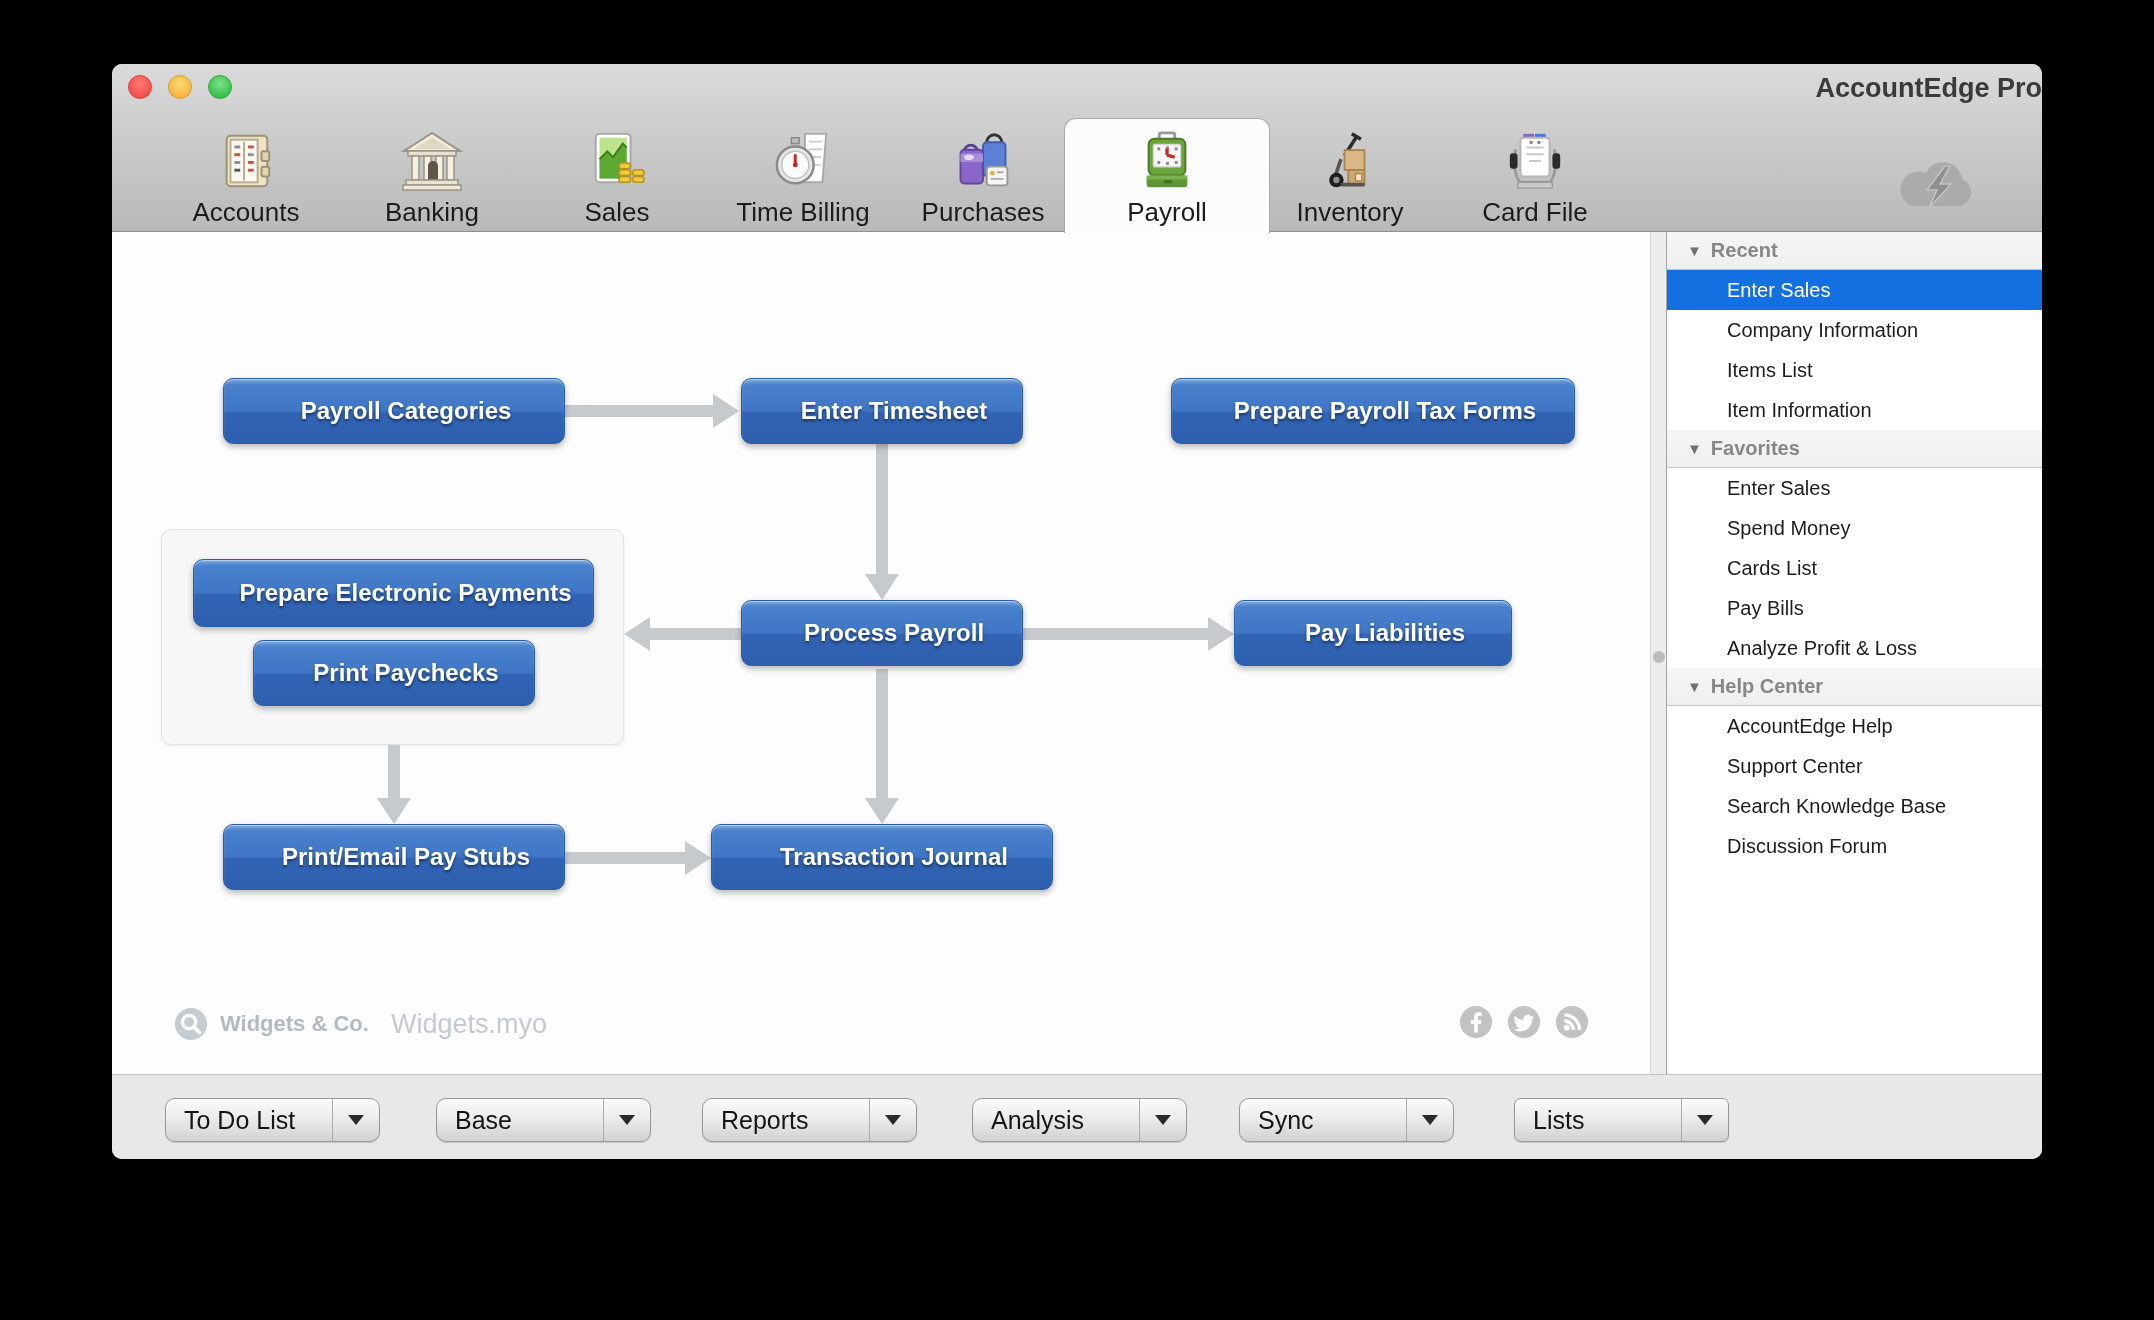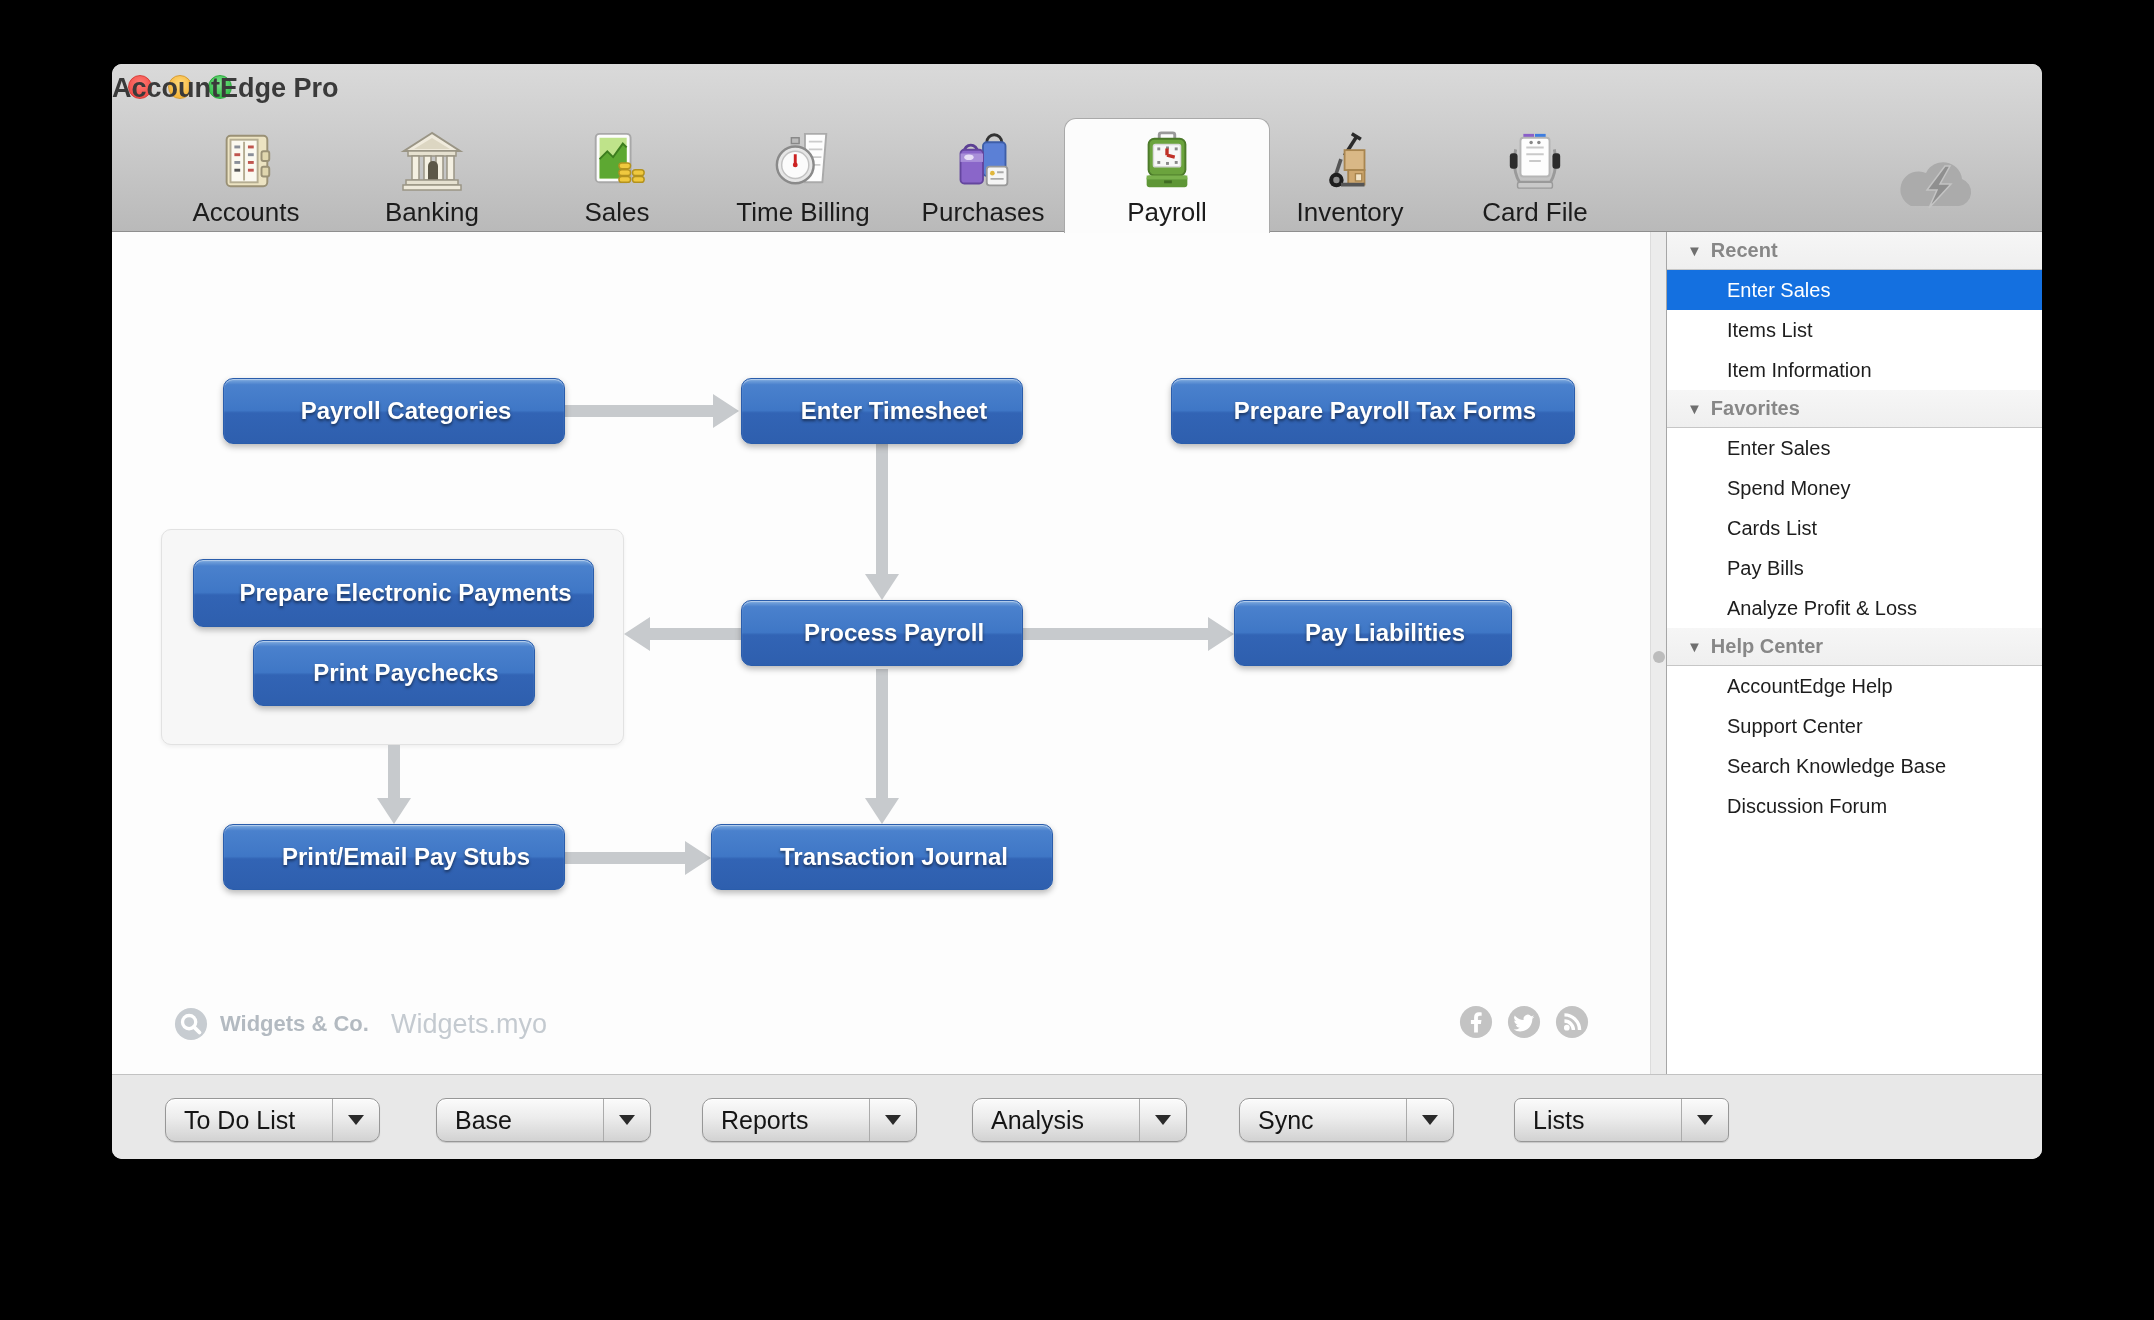--- a/index.html
+++ b/index.html
@@ -13,21 +13,21 @@
 
   
   .header { position:absolute; left:0; top:0; width:100%; height:168px;
             background:linear-gradient(180deg,#dadada 0%,#cfcfcf 35%,#b9b9b9 100%); }
   .header::after { content:""; position:absolute; left:0; bottom:0; width:100%; height:1px; background:#8f8f8f; }
   .traffic { position:absolute; top:11px; left:16px; display:flex; gap:16px; }
   .tl { width:24px; height:24px; border-radius:50%; }
   .tl.red { background:radial-gradient(circle at 50% 35%,#ff7b74,#f2504b 70%); border:1px solid #d8403c; }
   .tl.yellow { background:radial-gradient(circle at 50% 35%,#ffd97a,#f5b73d 70%); border:1px solid #d79c33; }
   .tl.green { background:radial-gradient(circle at 50% 35%,#7fe08c,#38c24d 70%); border:1px solid #2ea83e; }
-  .win-title { position:absolute; top:9px; left:0; width:100%; text-align:left;
+  .win-title { position:absolute; top:9px; left:0; width:100%; text-align:right;
                font-size:27px; font-weight:bold; color:#3a3a3a; }
 
   .sel-tab { position:absolute; left:952px; top:54px; width:206px; height:115px;
              background:#fcfcfc; border:1px solid #a9a9a9; border-bottom:none;
              border-radius:12px 12px 0 0; z-index:1; }
   .tb-item { position:absolute; top:58px; width:170px; text-align:center; z-index:2; cursor:default; }
   .tb-item .ticon { height:72px; display:flex; align-items:flex-end; justify-content:center; }
   .tb-item .tlabel { margin-top:3px; font-size:26px; color:#1c1c1c; }
   .cloud-btn { position:absolute; left:1775px; top:90px; z-index:2; }
 
@@ -332,20 +332,21 @@
       <div class="split-dot"></div>
     </div>
 
     <div class="sidebar">
       <div class="sb-header" style="border-top:none;">
         <span class="tri">▼</span>
         <span class="sb-title">Recent</span>
       </div>
       <div class="sb-rows">
         <div class="sb-row selected">Enter Sales</div>
+        <div class="sb-row">Company Information</div>
         <div class="sb-row">Items List</div>
         <div class="sb-row">Item Information</div>
       </div>
       <div class="sb-header">
         <span class="tri">▼</span>
         <span class="sb-title">Favorites</span>
       </div>
       <div class="sb-rows">
         <div class="sb-row">Enter Sales</div>
         <div class="sb-row">Spend Money</div>

